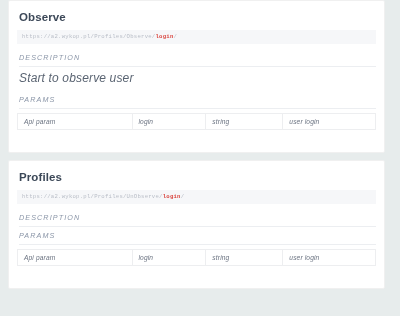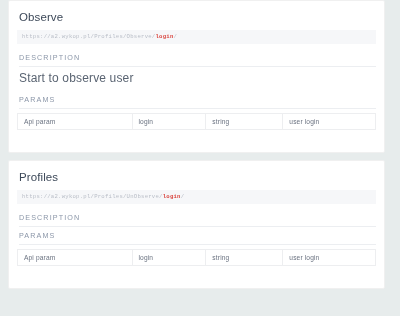--- a/index.html
+++ b/index.html
@@ -33,21 +33,21 @@
   .card {
     background: #ffffff;
     border: 1px solid #f0f0f0;
     border-radius: 2px;
     box-sizing: border-box;
     padding: 10px 8px 12px 8px;
     margin-bottom: 7px;
   }
   .card-title {
     font-size: 11.5px;
-    font-weight: normal;
+    font-weight: bold;
     color: #3c4858;
     margin: 0 0 7px 2px;
     letter-spacing: 0.1px;
   }
   .url-bar {
     background: #f6f7f9;
     padding: 3px 5px 4px 5px;
     margin: 0 0 9px 0;
     font-family: "Liberation Mono", monospace;
     font-size: 5.6px;
@@ -93,21 +93,21 @@
     overflow: hidden;
     text-overflow: ellipsis;
   }
   .params-tbl td:nth-child(1) { width: 33%; }
   .params-tbl td:nth-child(2) { width: 20%; }
   .params-tbl td:nth-child(3) { width: 21%; }
   .params-tbl td:nth-child(4) { width: 26%; }
   .result-tbl td:nth-child(1) { width: 13%; }
   .result-tbl td:nth-child(2) { width: 12%; }
   .result-tbl td:nth-child(3) { width: 33%; }
-  .section-block { margin-bottom: 2px; }
+  .section-block { margin-bottom: 2px; font-style: italic; }
 </style>
 </head>
 <body>
 
 <div class="page">
   <div class="content-col">
 
     <div class="card">
       <div class="card-title">Observe</div>
       <div class="url-bar"><span>https://a2.wykop.pl/Profiles/Observe/</span><span class="url-param">login</span><span>/</span></div>

